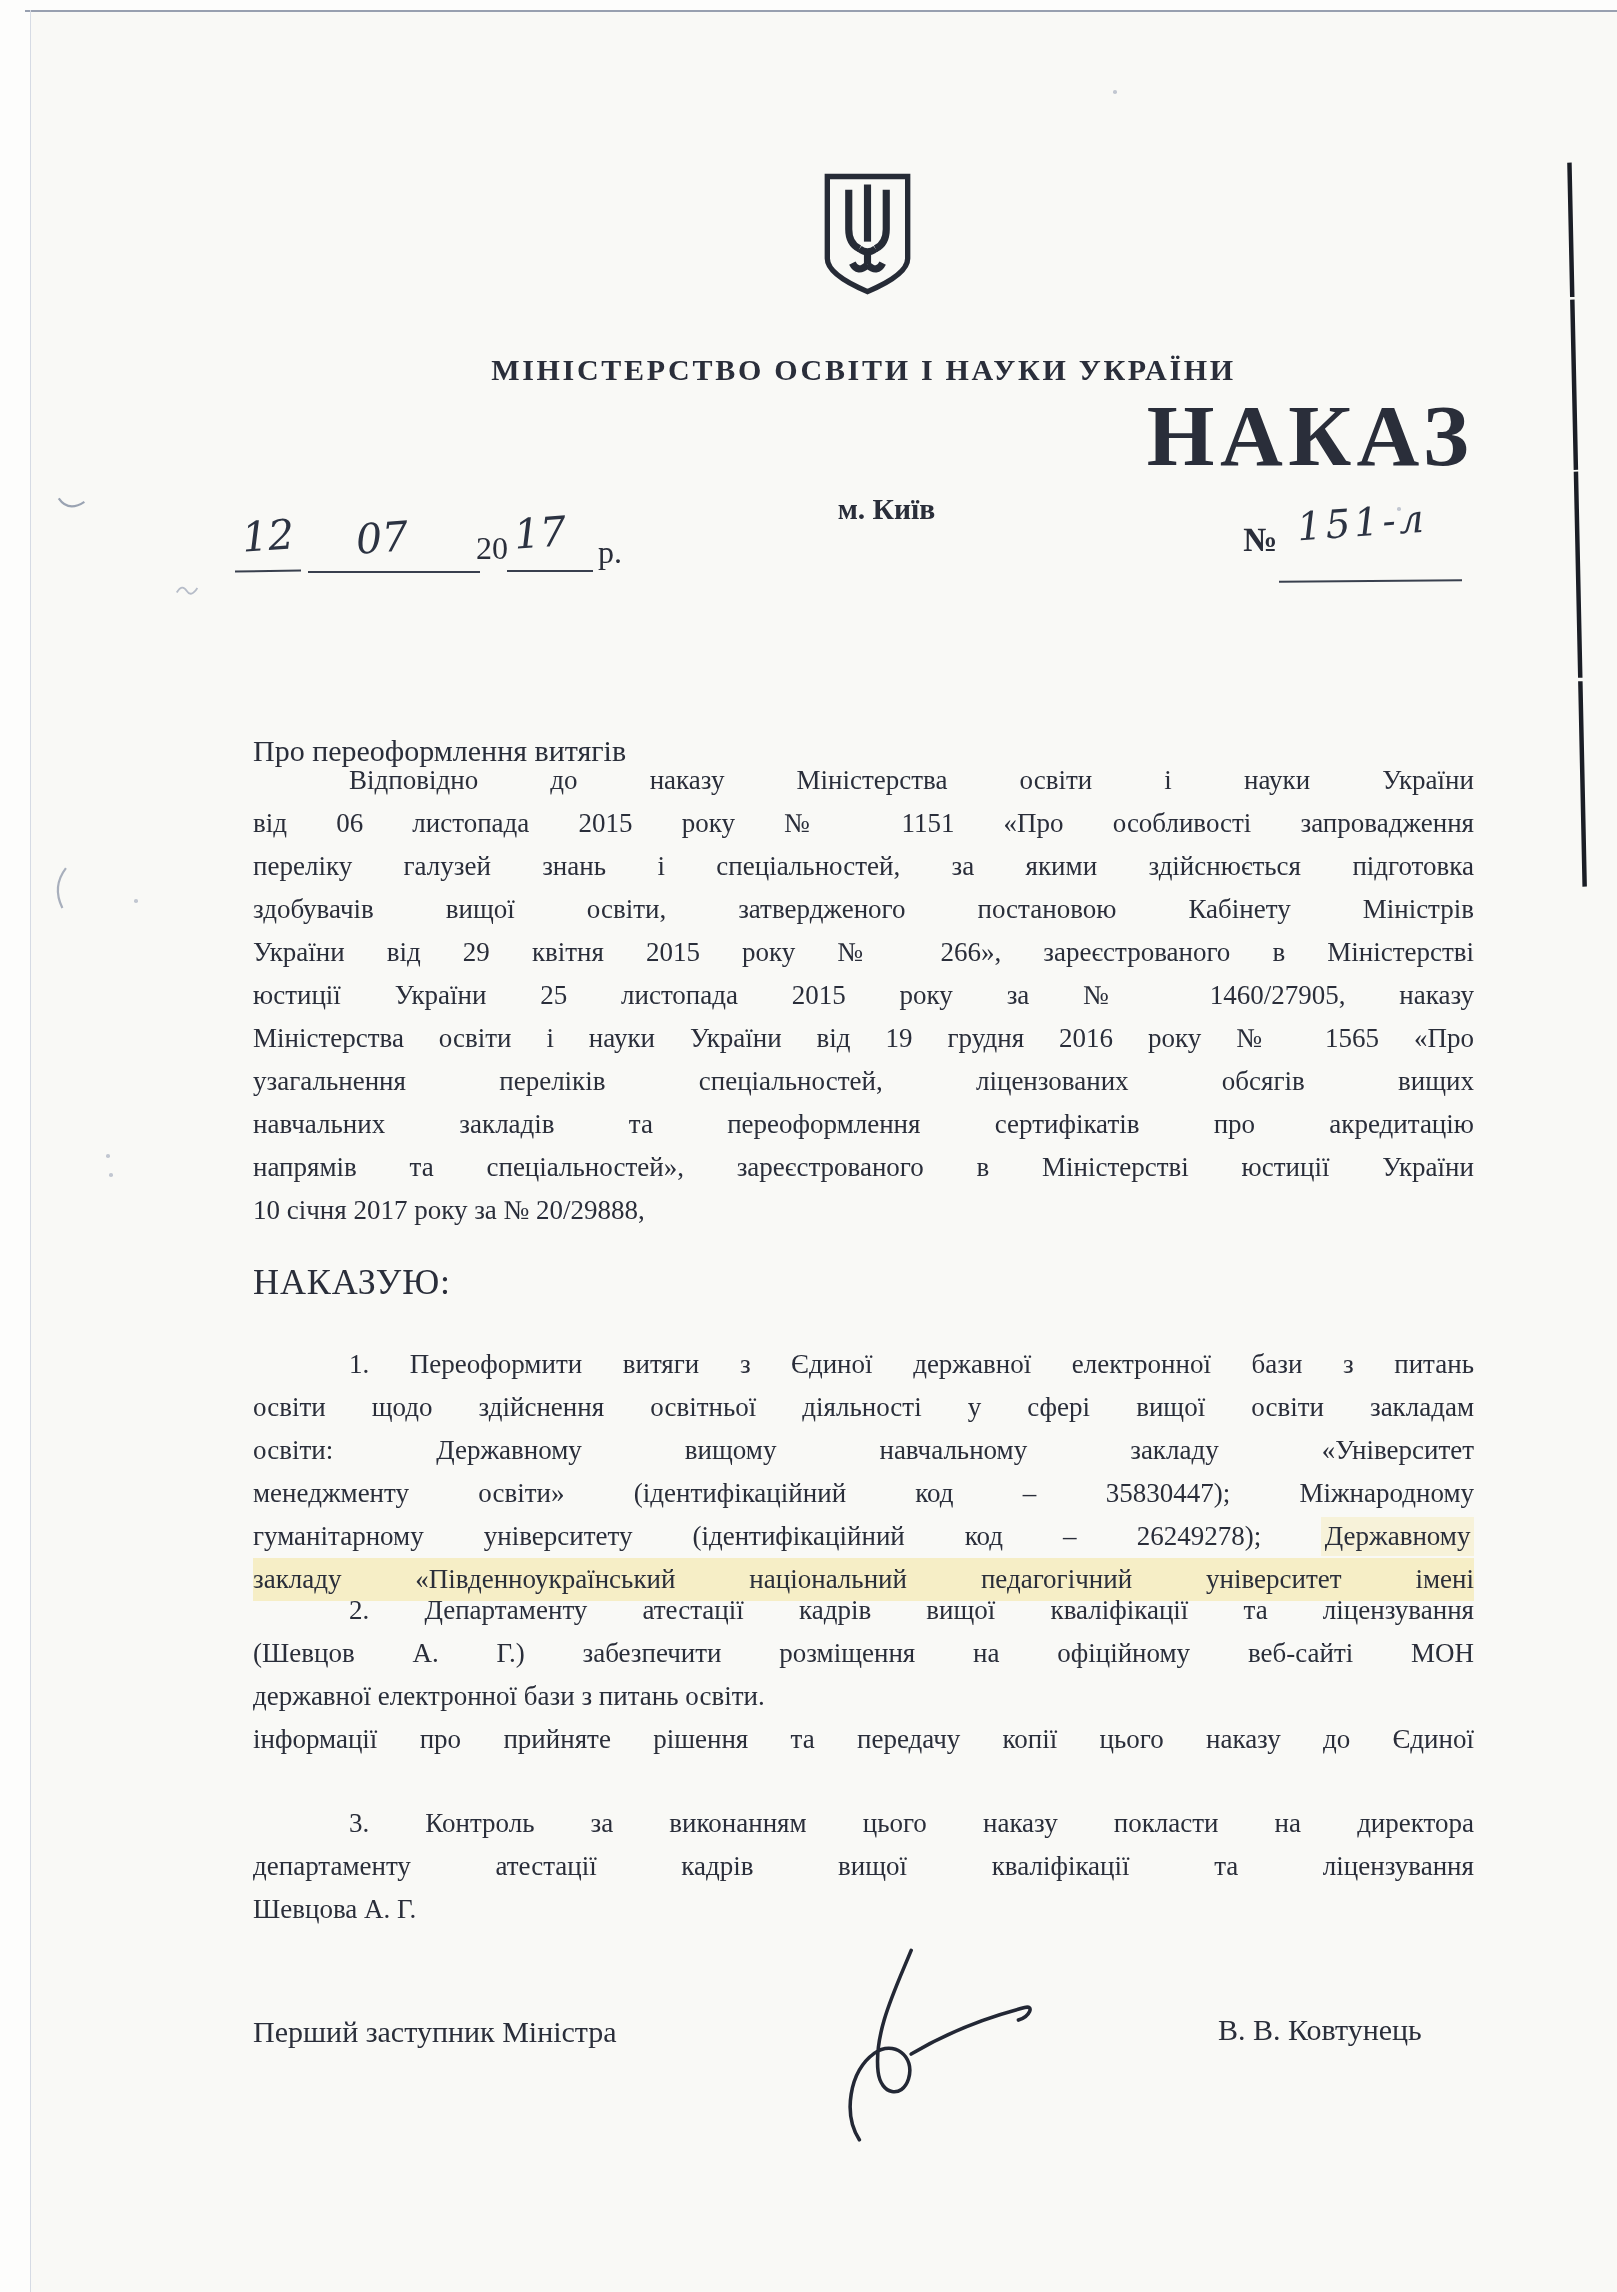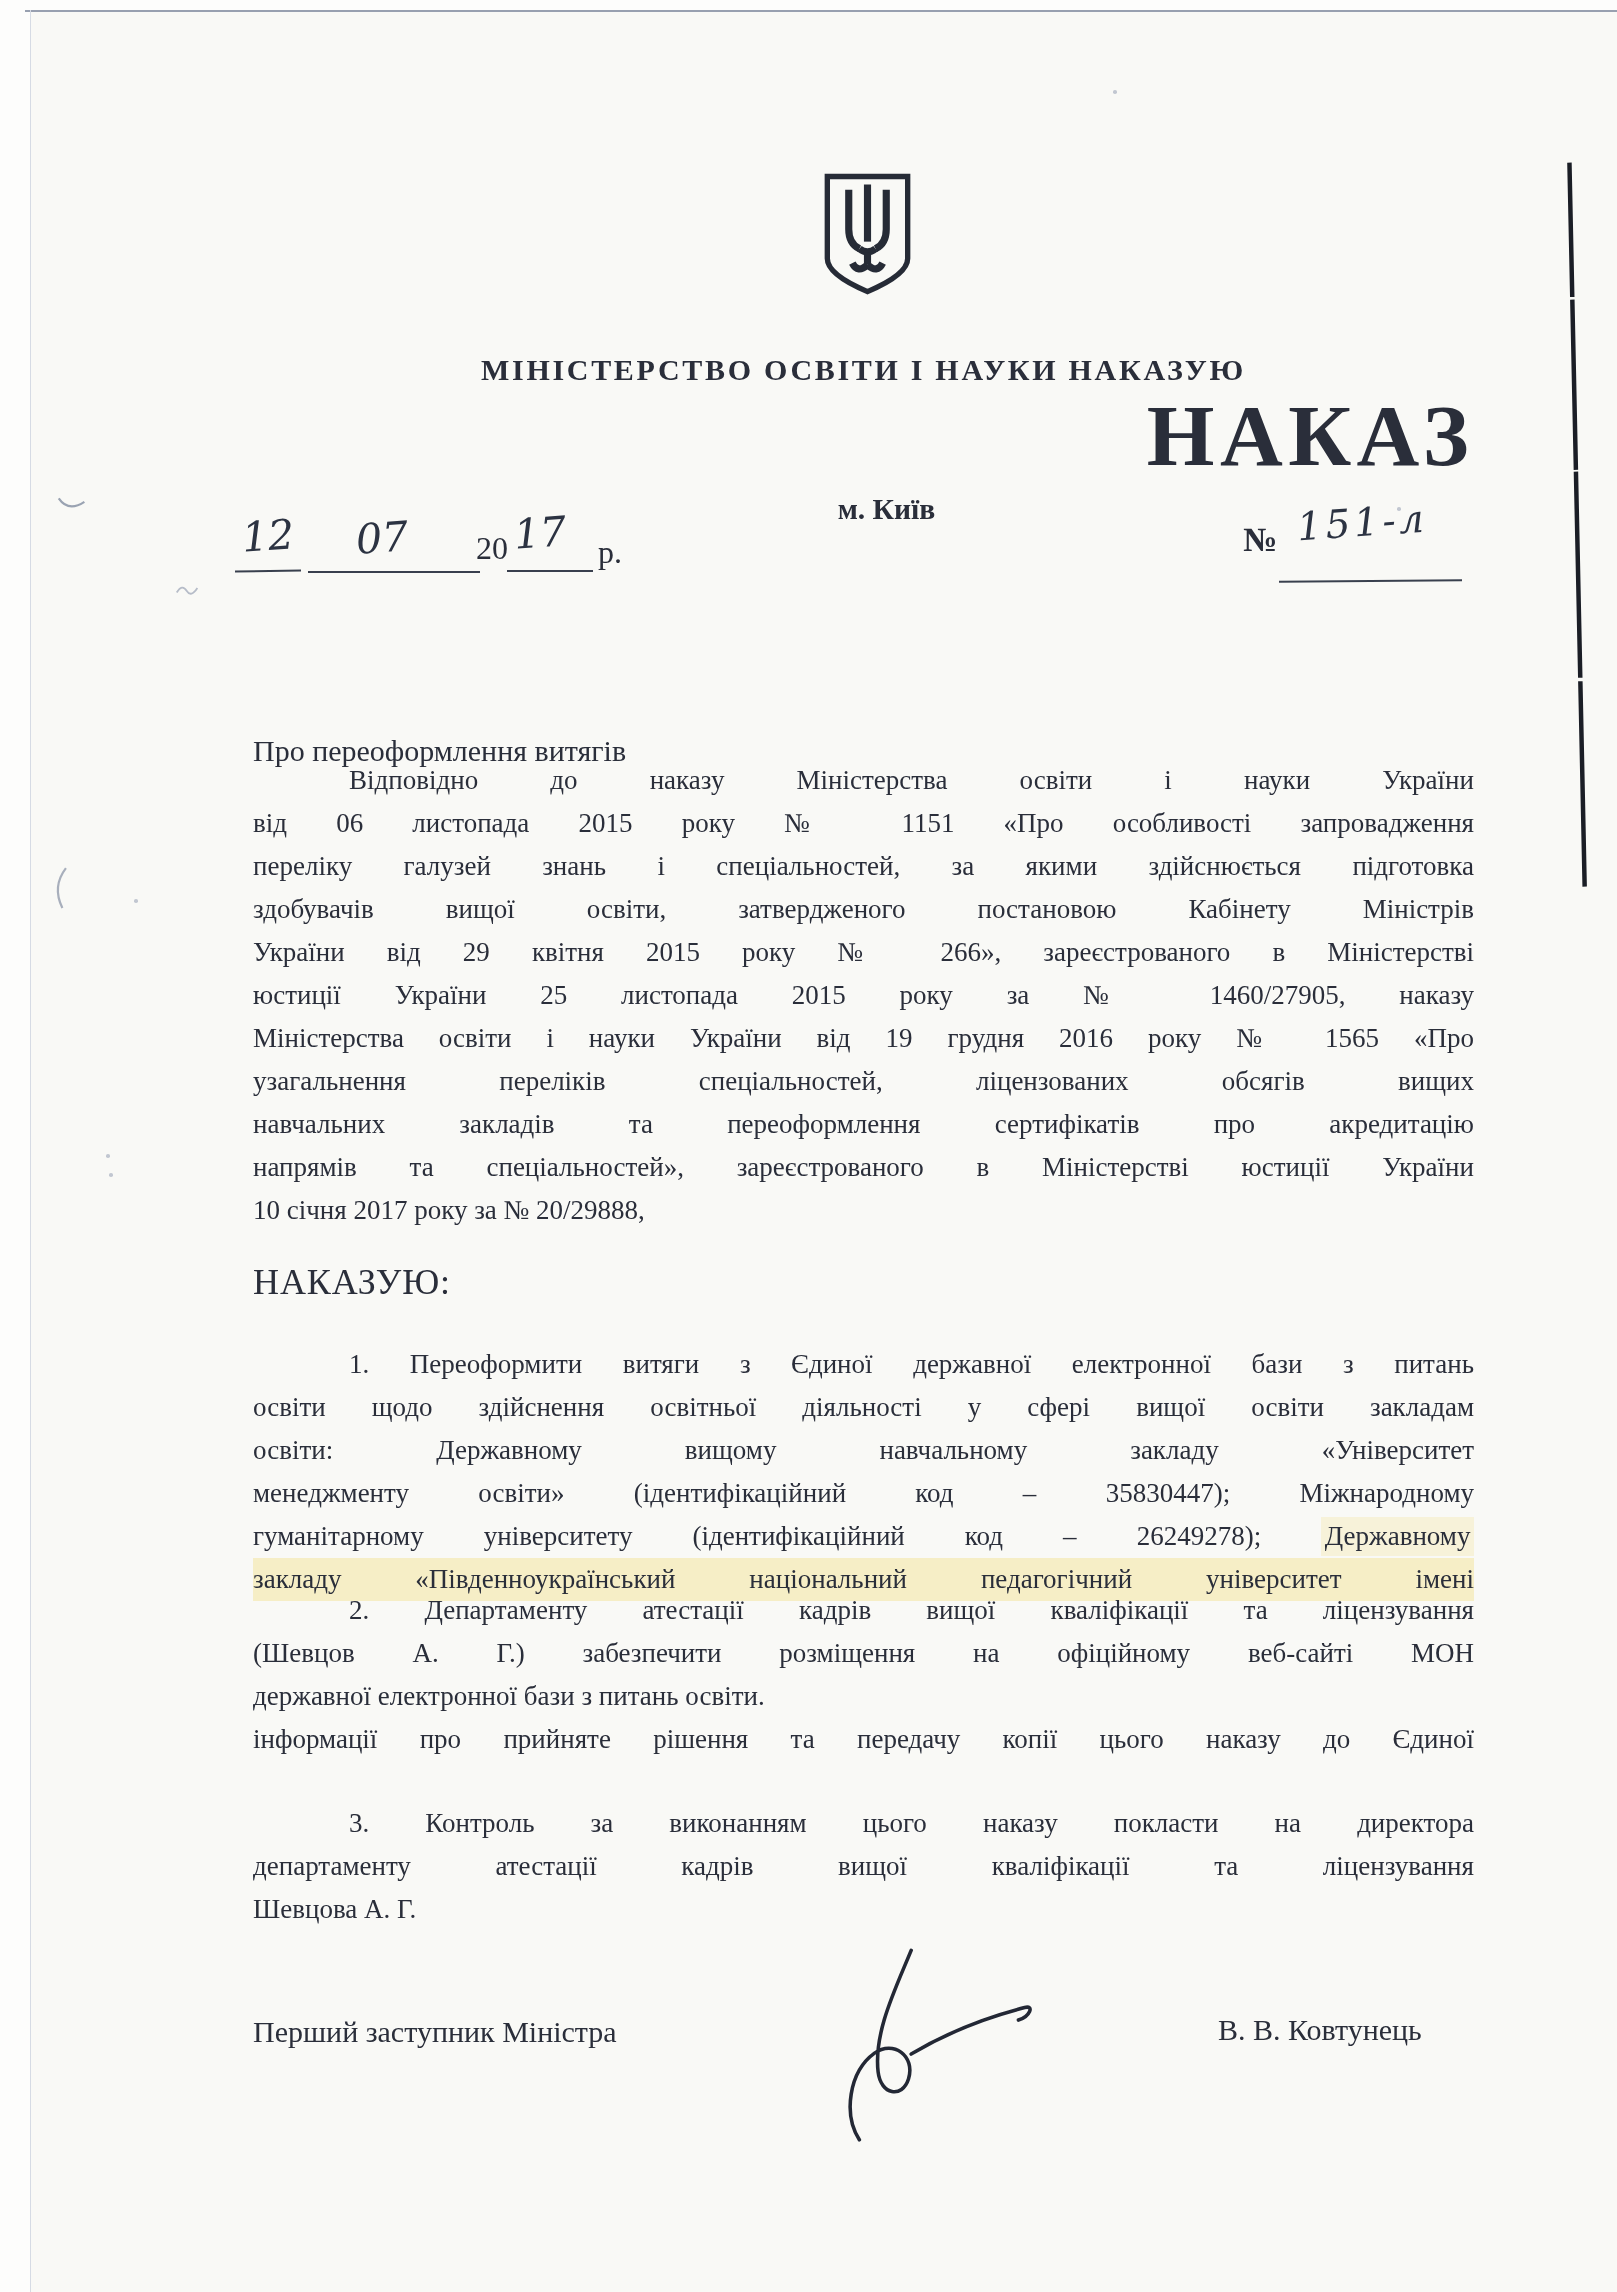--- a/index.html
+++ b/index.html
@@ -74,21 +74,21 @@
       <path d="M32 20 V64 Q32 80 44 86"></path>
       <path d="M74 20 V64 Q74 80 62 86"></path>
       <path d="M53 14 V78"></path>
       <path d="M44 86 Q53 93 62 86"></path>
       <path d="M53 90 V104"></path>
       <path d="M53 104 Q42 114 36 102"></path>
       <path d="M53 104 Q64 114 70 102"></path>
     </g>
   </svg>
 
-  <div class="abs ministry">МІНІСТЕРСТВО ОСВІТИ І НАУКИ НАКАЗУЮ</div>
+  <div class="abs ministry">МІНІСТЕРСТВО ОСВІТИ І НАУКИ УКРАЇНИ</div>
   <div class="abs doc-title">НАКАЗ</div>
   <div class="abs city">м. Київ</div>
 
   <span class="abs hand hand-d" style="left:242px;top:512px;">12</span>
   <div class="abs uline" style="left:235px;top:570px;width:66px;transform:rotate(-1deg);"></div>
   <span class="abs hand hand-d" style="left:356px;top:514px;">07</span>
   <div class="abs uline" style="left:308px;top:571px;width:172px;"></div>
   <span class="abs printed" style="left:476px;top:530px;">20</span>
   <span class="abs hand hand-d" style="left:514px;top:509px;">17</span>
   <div class="abs uline" style="left:507px;top:570px;width:86px;"></div>

